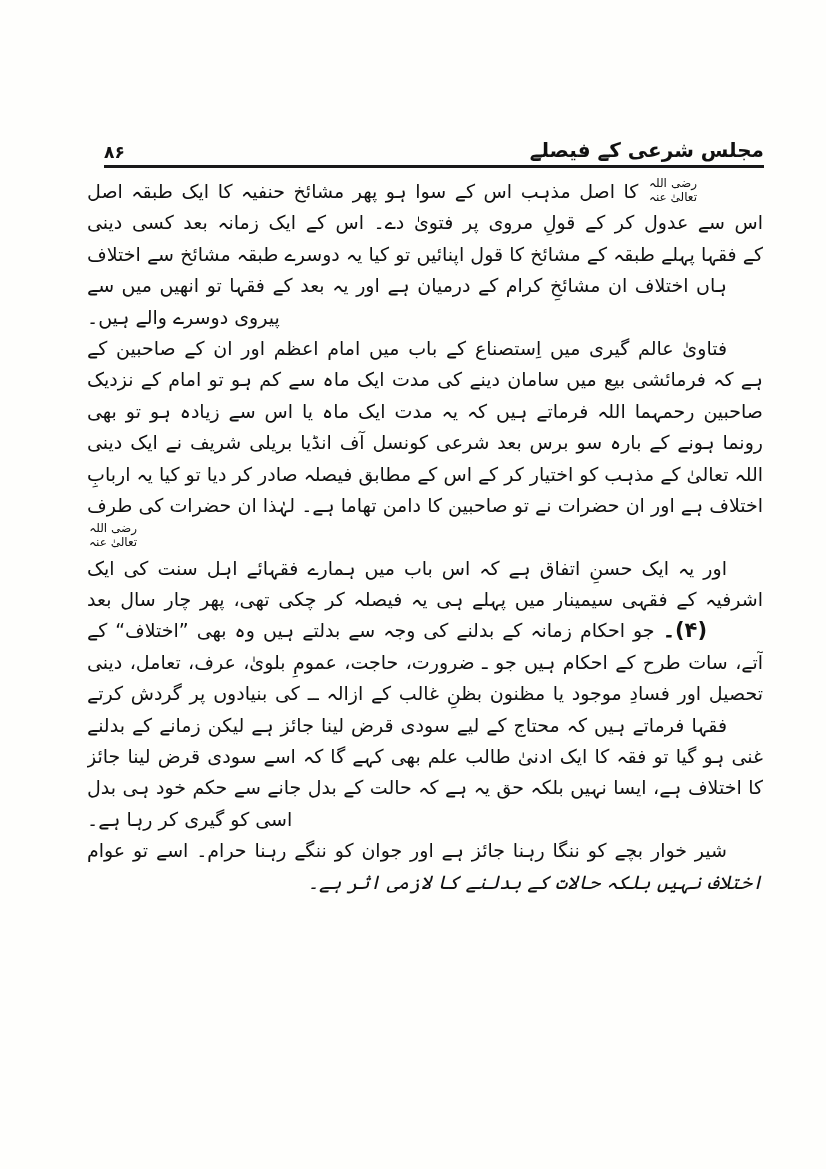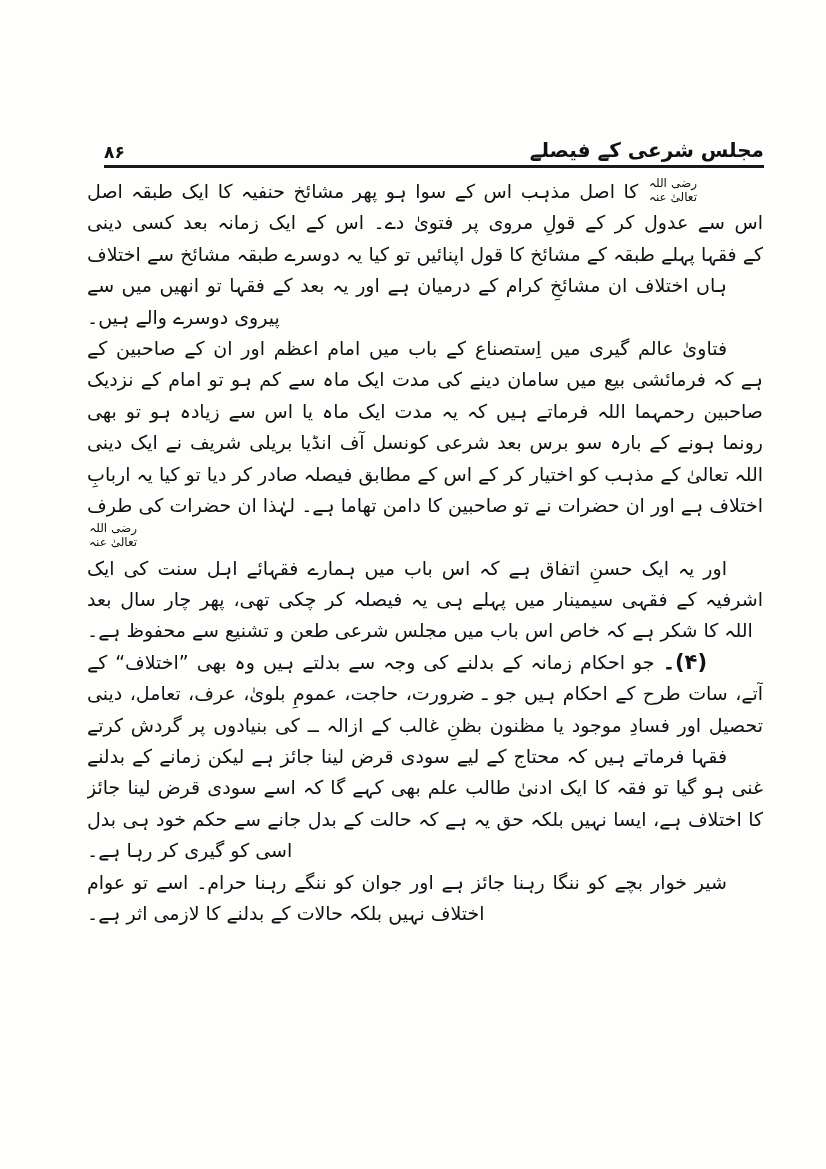--- a/index.html
+++ b/index.html
@@ -34,21 +34,21 @@
   }
   .line{
     height:31.4px;
     line-height:31.4px;
     font-size:19px;
     overflow:hidden;
     white-space:nowrap;
   }
   .line.j{white-space:normal;text-align:justify;text-align-last:justify;}
   .line.l{text-align:left;}
-  .line.c{text-align:left;}
+  .line.c{text-align:right;font-style:italic;}
   .bold{font-weight:bold;font-size:21px;}
   .honorific{
     display:inline-block;
     vertical-align:middle;
     font-size:12px;
     line-height:1.15;
     text-align:center;
     transform:translateY(-2px);
     margin-left:2px;
   }
@@ -70,21 +70,20 @@
       <div class="line l"><span>پیروی دوسرے والے ہیں۔</span></div>
       <div class="line j" style="padding-right: 36px;"><span>فتاویٰ عالم گیری میں اِستصناع کے باب میں امام اعظم اور ان کے صاحبین کے درمیان یہ اختلاف مذکور</span></div>
       <div class="line j"><span>ہے کہ فرمائشی بیع میں سامان دینے کی مدت ایک ماہ سے کم ہو تو امام کے نزدیک اِستصناع ہے ورنہ سَلَم۔ مگر</span></div>
       <div class="line j"><span>صاحبین رحمہما اللہ فرماتے ہیں کہ یہ مدت ایک ماہ یا اس سے زیادہ ہو تو بھی استصناع ہی ہے۔ اس اختلاف کے</span></div>
       <div class="line j"><span>رونما ہونے کے بارہ سو برس بعد شرعی کونسل آف انڈیا بریلی شریف نے ایک دینی مصلحت کی بنا پر صاحبین رحمہما</span></div>
       <div class="line j"><span>اللہ تعالیٰ کے مذہب کو اختیار کر کے اس کے مطابق فیصلہ صادر کر دیا تو کیا یہ اربابِ شرعی کونسل کا امام اعظم سے</span></div>
       <div class="line j"><span>اختلاف ہے اور ان حضرات نے تو صاحبین کا دامن تھاما ہے۔ لہٰذا ان حضرات کی طرف ”امام اعظم</span></div>
       <div class="line l"><span class="honorific"><span>رضی اللہ</span><span>تعالیٰ عنہ</span></span> </div>
       <div class="line j" style="padding-right: 36px;"><span>اور یہ ایک حسنِ اتفاق ہے کہ اس باب میں ہمارے فقہائے اہل سنت کی ایک جماعت، مجلسِ شرعی جامعہ</span></div>
       <div class="line j"><span>اشرفیہ کے فقہی سیمینار میں پہلے ہی یہ فیصلہ کر چکی تھی، پھر چار سال بعد شرعی کونسل بھی اسی نتیجے پر پہنچی۔ یہ</span></div>
-      <div class="line l"><span>اللہ کا شکر ہے کہ خاص اس باب میں مجلس شرعی طعن و تشنیع سے محفوظ ہے۔</span></div>
       <div class="line j" style="padding-right: 56px;"><span class="bold">(۴)۔</span> <span>جو احکام زمانہ کے بدلنے کی وجہ سے بدلتے ہیں وہ بھی ”اختلاف“ کے دائرے میں نہیں</span></div>
       <div class="line j"><span>آتے، سات طرح کے احکام ہیں جو ـ ضرورت، حاجت، عمومِ بلویٰ، عرف، تعامل، دینی ضرورت مصلحت کی</span></div>
       <div class="line j"><span>تحصیل اور فسادِ موجود یا مظنون بظنِ غالب کے ازالہ ــ کی بنیادوں پر گردش کرتے رہتے ہیں اور یہ بنیادیں</span></div>
       <div class="line j" style="padding-right: 36px;"><span>فقہا فرماتے ہیں کہ محتاج کے لیے سودی قرض لینا جائز ہے لیکن زمانے کے بدلنے کے ساتھ ”محتاج“</span></div>
       <div class="line j"><span>غنی ہو گیا تو فقہ کا ایک ادنیٰ طالب علم بھی کہے گا کہ اسے سودی قرض لینا جائز نہیں، تو کیا یہ فقہا سے طالب علم</span></div>
       <div class="line j"><span>کا اختلاف ہے، ایسا نہیں بلکہ حق یہ ہے کہ حالت کے بدل جانے سے حکم خود ہی بدل گیا ہے، اور طالب علم</span></div>
       <div class="line l"><span>اسی کو گیری کر رہا ہے۔</span></div>
       <div class="line j" style="padding-right: 36px;"><span>شیر خوار بچے کو ننگا رہنا جائز ہے اور جوان کو ننگے رہنا حرام۔ اسے تو عوام بھی سمجھتے ہیں کہ یہ دو فقہا کا</span></div>
       <div class="line c"><span>اختلاف نہیں بلکہ حالات کے بدلنے کا لازمی اثر ہے۔</span></div>
     </div>

